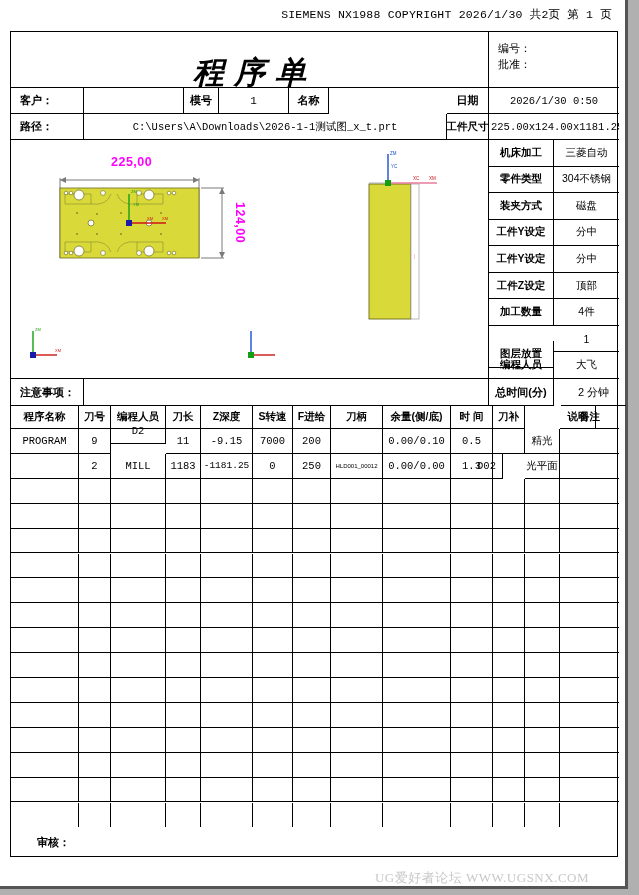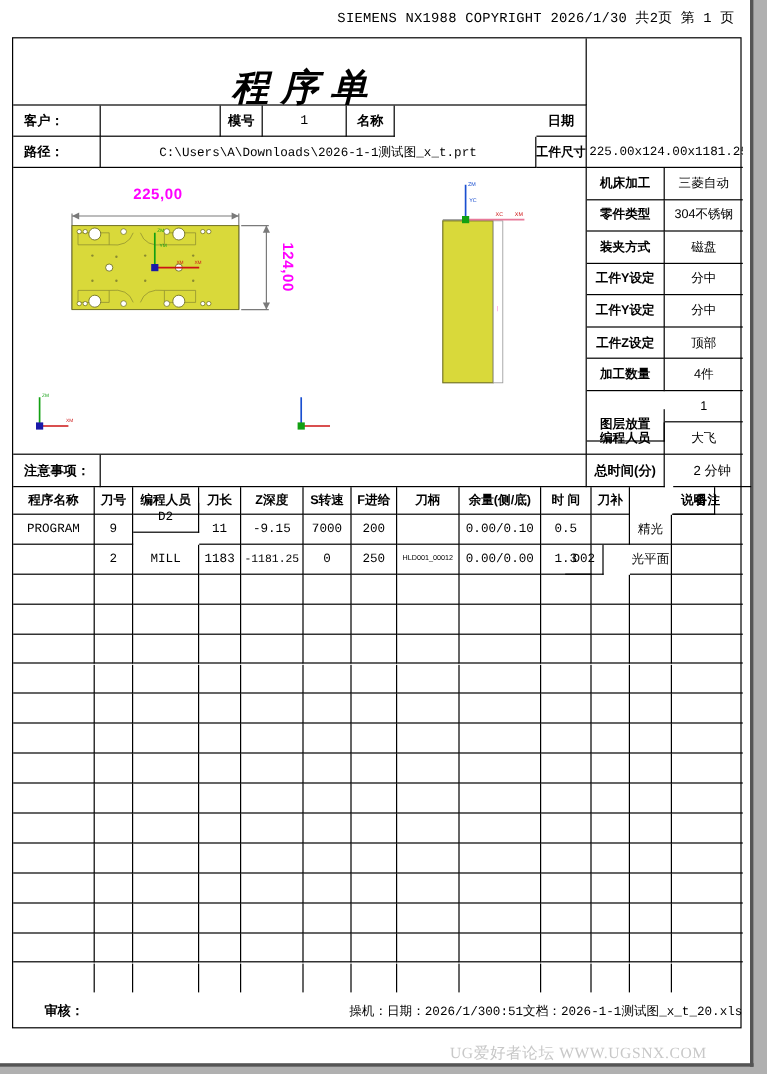--- a/index.html
+++ b/index.html
@@ -84,27 +84,32 @@
 
 <div class="page">
 
   <div class="copyline mono">SIEMENS NX1988 COPYRIGHT 2026/1/30 共2页 第 1 页</div>
 
   <div class="sheet">
 
     <div class="title">
       <span>程序单</span>
     </div>
+    <div class="approve">
+      <div>编号：</div>
+      <div>批准：</div>
+    </div>
 
     <div class="c left lbl" style="left:0;top:56px;width:73px;height:26px;">客户：</div>
     <div class="c" style="left:73px;top:56px;width:100px;height:26px;"></div>
     <div class="c lbl" style="left:173px;top:56px;width:35px;height:26px;">模号</div>
     <div class="c mono" style="left:208px;top:56px;width:70px;height:26px;">1</div>
     <div class="c lbl" style="left:278px;top:56px;width:40px;height:26px;">名称</div>
     <div class="c lbl" style="left:436px;top:56px;width:42px;height:26px;">日期</div>
+    <div class="c nb mono" style="left:478px;top:56px;width:130px;height:26px;font-size:10.5px;">2026/1/30  0:50</div>
 
     <div class="c left lbl" style="left:0;top:82px;width:73px;height:26px;">路径：</div>
     <div class="c mono" style="left:73px;top:82px;width:363px;height:26px;font-size:10.5px;">C:\Users\A\Downloads\2026-1-1测试图_x_t.prt</div>
     <div class="c lbl" style="left:436px;top:82px;width:42px;height:26px;font-size:10.5px;">工件尺寸</div>
     <div class="c nb mono" style="left:478px;top:82px;width:130px;height:26px;font-size:10.5px;justify-content:flex-start;padding-left:2px;">225.00x124.00x1181.25</div>
 
     <div class="draw">
 
       <svg width="230" height="180" style="position:absolute;left:18px;top:14px;">
 
@@ -444,17 +449,16 @@
         <div class="c mono nbb" style="left: 282px; top: 770.5px; width: 38px; height: 24.9px; font-size: 10.5px;"></div>
         <div class="c nbb" style="left: 320px; top: 770.5px; width: 52px; height: 24.9px; font-size: 6px;"></div>
         <div class="c mono nbb" style="left: 372px; top: 770.5px; width: 68px; height: 24.9px; font-size: 10.5px;"></div>
         <div class="c mono nbb" style="left: 440px; top: 770.5px; width: 42px; height: 24.9px; font-size: 10.5px;"></div>
         <div class="c mono nbb" style="left: 482px; top: 770.5px; width: 32px; height: 24.9px; font-size: 10.5px;"></div>
         <div class="c nbb" style="left: 514px; top: 770.5px; width: 35px; height: 24.9px; font-size: 10.5px;"></div>
         <div class="c nb nbb" style="left: 549px; top: 770.5px; width: 59px; height: 24.9px; font-size: 10.5px;"></div>
       </div>
 
     <div class="c nb nbb left lbl" style="left:0;top:795px;width:280px;height:31px;padding-left:26px;">审核：</div>
-    <div class="c nb nbb mono" style="left:280px;top:795px;width:328px;height:31px;font-size:10.5px;justify-content:flex-start;">操机：日期：2026/1/300:51文档：2026-1-1测试图_x_t_20.xls</div>
   </div>
 
   <div class="wm">UG爱好者论坛  WWW.UGSNX.COM</div>
 </div>
 
 </body></html>

